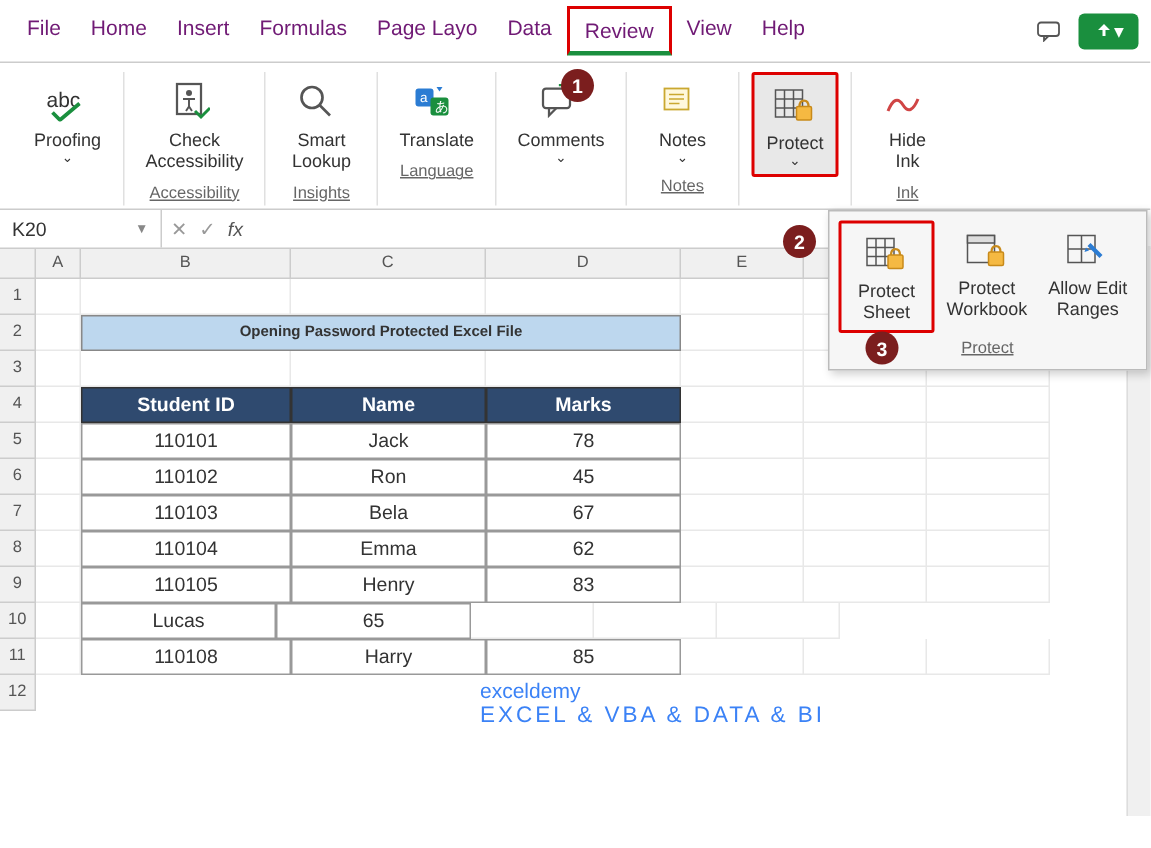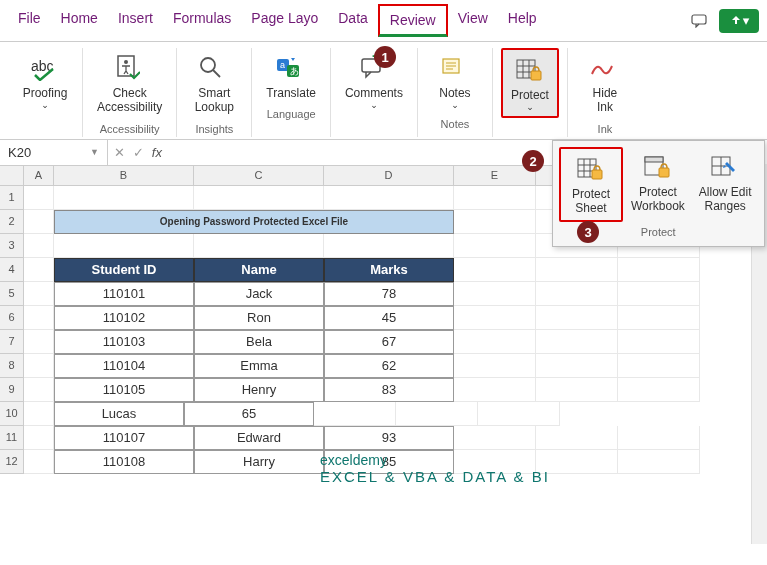--- a/index.html
+++ b/index.html
@@ -10,21 +10,21 @@
 .tab-icons { margin-left: auto; display: flex; gap: 6px; align-items: center; }
 .icon-btn { width: 28px; height: 24px; display: flex; align-items: center; justify-content: center; border-radius: 4px; cursor: pointer; }
 .share { background: #1a8f3e; color: #fff; width: 40px; }
 .ribbon { display: flex; background: #fff; padding: 6px 8px 2px; border-bottom: 1px solid #ccc; position: relative; }
 .group { display: flex; flex-direction: column; align-items: center; padding: 0 8px; border-right: 1px solid #e0e0e0; }
 .group:last-child { border-right: none; }
 .btns { display: flex; gap: 4px; }
 .rbtn { display: flex; flex-direction: column; align-items: center; padding: 4px 6px; cursor: pointer; border-radius: 3px; min-width: 58px; }
 .ricon { width: 32px; height: 32px; display: flex; align-items: center; justify-content: flex-start; margin-bottom: 2px; }
 .rlabel { font-size: 12px; text-align: center; line-height: 1.2; }
-.glabel { font-size: 11px; color: #666; margin-top: 2px; padding: 2px 0; }
+.glabel { font-size: 11px; color: #666; margin-top: 2px; padding: 2px 0; text-decoration: underline; }
 .highlight-red { border: 2.5px solid #d00; border-radius: 2px; }
 .callout { position: absolute; width: 22px; height: 22px; border-radius: 50%; background: #7b1e1e; color: #fff; display: flex; align-items: center; justify-content: center; font-weight: bold; font-size: 13px; z-index: 10; }
 .dropdown { position: absolute; top: 140px; left: 552px; background: #f6f6f6; border: 1px solid #bbb; box-shadow: 2px 2px 6px rgba(0,0,0,0.2); padding: 6px; z-index: 20; }
 .dropdown .btns { gap: 2px; }
 .dropdown .rbtn { min-width: 64px; }
 .namebox-row { display: flex; align-items: center; border-bottom: 1px solid #ccc; background: #fff; height: 26px; }
 .namebox { width: 108px; border-right: 1px solid #ccc; padding: 2px 8px; display: flex; align-items: center; justify-content: space-between; height: 100%; }
 .fx-area { display: flex; align-items: center; padding: 0 6px; gap: 8px; color: #999; }
 .fx { font-style: italic; color: #555; }
 .grid { display: flex; }
@@ -36,21 +36,21 @@
 .ch { background: #f0f0f0; border-right: 1px solid #ccc; border-bottom: 1px solid #ccc; display: flex; align-items: center; justify-content: center; font-size: 11px; color: #555; }
 .ch.a { width: 30px; } .ch.b { width: 140px; } .ch.c { width: 130px; } .ch.d { width: 130px; } .ch.e { width: 82px; } .ch.f { width: 82px; } .ch.g { width: 82px; }
 .sheet { position: relative; }
 .datarow { display: flex; height: 24px; }
 .cell { border-right: 1px solid #e8e8e8; border-bottom: 1px solid #e8e8e8; }
 .cell.a { width: 30px; } .cell.b { width: 140px; } .cell.c { width: 130px; } .cell.d { width: 130px; } .cell.e { width: 82px; } .cell.f { width: 82px; } .cell.g { width: 82px; }
 .title-cell { background: #bdd7ee; font-weight: bold; text-align: center; display: flex; align-items: center; justify-content: center; border: 1px solid #888; font-size: 10px; }
 .thdr { background: #2f4a6f; color: #fff; font-weight: bold; text-align: center; display: flex; align-items: center; justify-content: center; border: 1px solid #333; }
 .td { text-align: center; display: flex; align-items: center; justify-content: center; border: 1px solid #999; background: #fff; }
 .scrollbar { position: absolute; right: 0; top: 164px; width: 16px; height: 380px; background: #f0f0f0; border-left: 1px solid #ddd; }
-.watermark { position: absolute; top: 452px; left: 320px; color: #0f766e; font-size: 14px; pointer-events: none; }
+.watermark { position: absolute; top: 452px; left: 320px; color: #3b82f6; font-size: 14px; pointer-events: none; }
 .watermark small { font-size: 15px; letter-spacing: 2px; display: block; }
 svg { display: block; }
 </style>
 </head>
 <body>
 
 <div class="tabs">
   <div id="tabs-container" style="display:flex;">
       <div class="tab">File</div>
       <div class="tab">Home</div>
@@ -389,29 +389,20 @@
         <div class="datarow">
           <div class="cell a"></div>
           <div class="cell c td">Lucas</div>
           <div class="cell d td">65</div>
           <div class="cell e"></div>
           <div class="cell f"></div>
           <div class="cell g"></div>
         </div>
         <div class="datarow">
           <div class="cell a"></div>
-          <div class="cell b td">110107</div>
-          <div class="cell c td">Edward</div>
-          <div class="cell d td">93</div>
-          <div class="cell e"></div>
-          <div class="cell f"></div>
-          <div class="cell g"></div>
-        </div>
-        <div class="datarow">
-          <div class="cell a"></div>
           <div class="cell b td">110108</div>
           <div class="cell c td">Harry</div>
           <div class="cell d td">85</div>
           <div class="cell e"></div>
           <div class="cell f"></div>
           <div class="cell g"></div>
         </div>
       </div>
   </div>
 </div>

